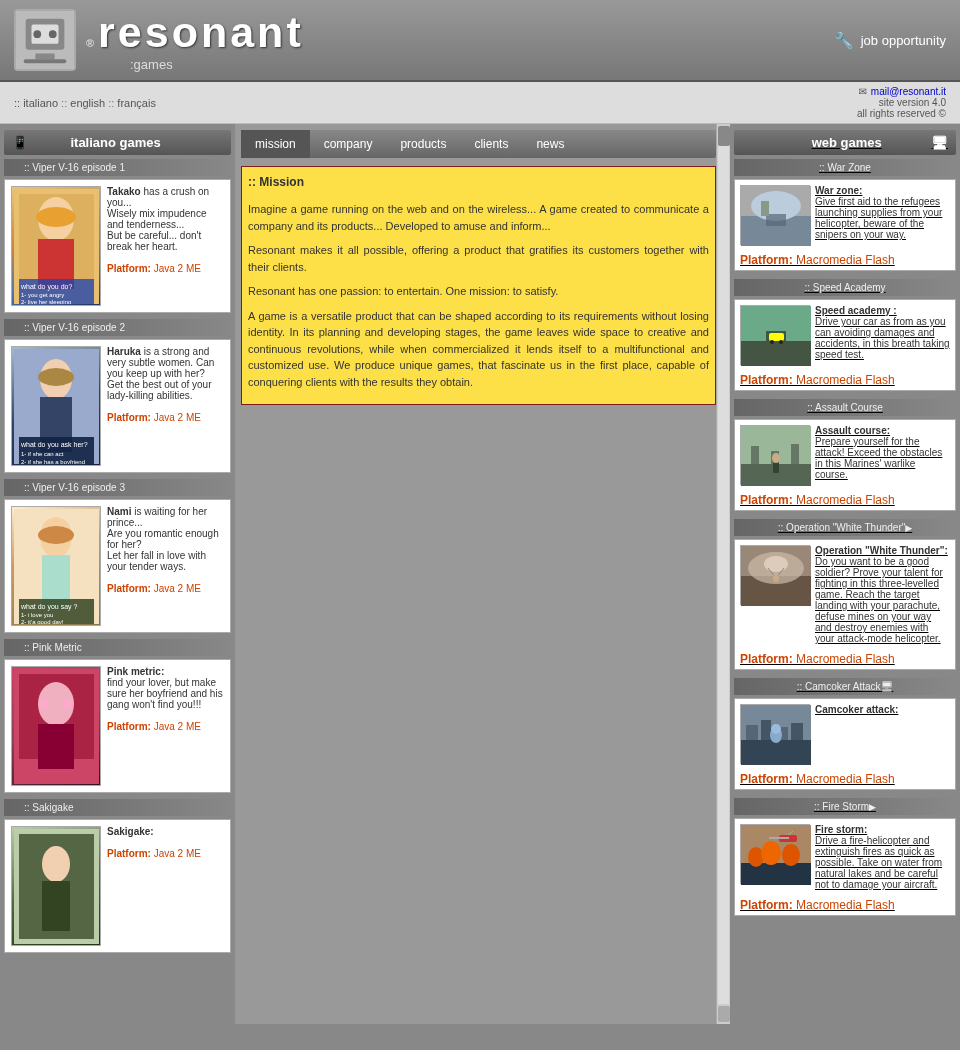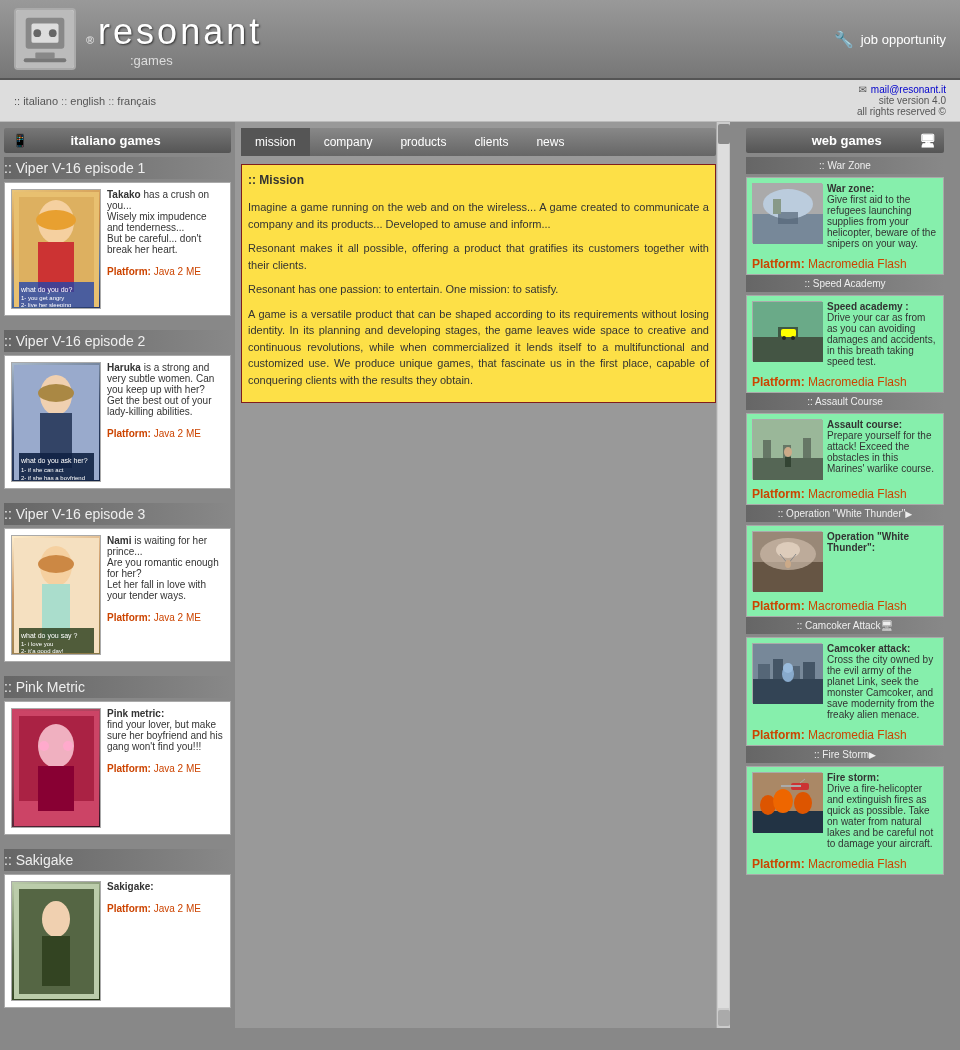--- a/index.html
+++ b/index.html
@@ -70,27 +70,27 @@
       padding: 5px 8px;
       display: flex;
       align-items: center;
       justify-content: space-between;
       border-radius: 2px;
       margin-bottom: 4px;
     }
     .section-title {
       background: linear-gradient(to right, #666, #888);
       color: #eee;
-      font-size: 14px;
-      padding: 3px 0;
+      font-size: 10px;
+      padding: 3px 20px;
       margin-bottom: 3px;
     }
     .game-card {
       background: #fff;
-      margin-bottom: 14px;
+      margin-bottom: 6px;
       padding: 0;
       border: 1px solid #aaa;
     }
     .game-card-inner {
       display: flex;
       gap: 6px;
       padding: 6px;
     }
     .game-thumb {
       width: 90px; height: 120px;
@@ -138,21 +138,22 @@
       line-height: 1.5;
     }
     #mission-box h3 { font-size: 12px; margin-bottom: 10px; color: #333; }
     #mission-box p { margin-bottom: 8px; text-align: justify; }
 
     
     #right-sidebar {
       width: 230px;
       min-width: 230px;
       background: #888;
-      padding: 6px 16px;
+      padding: 6px 4px;
+      text-decoration: underline;
     }
     .web-sidebar-header {
       background: linear-gradient(to bottom, #777, #555);
       color: #fff;
       font-size: 13px;
       font-weight: bold;
       padding: 5px 8px;
       display: flex;
       align-items: center;
       justify-content: space-between;
@@ -163,22 +164,22 @@
       background: linear-gradient(to right, #666, #888);
       color: #eee;
       font-size: 10px;
       padding: 3px 6px;
       margin-bottom: 3px;
       display: flex;
       align-items: center;
       justify-content: center;
     }
     .web-game-card {
-      background: #86efac;
-      margin-bottom: 0;
+      background: #ffffff;
+      margin-bottom: 8px;
       padding: 0;
       border: 1px solid #aaa;
     }
     .web-game-inner {
       display: flex;
       gap: 5px;
       padding: 5px;
     }
     .web-thumb {
       width: 70px; height: 60px;
@@ -218,21 +219,21 @@
         <rect x="16" y="14" width="28" height="20" rx="2" fill="#ddd"></rect>
         <circle cx="22" cy="24" r="4" fill="#666"></circle>
         <circle cx="38" cy="24" r="4" fill="#666"></circle>
         <rect x="20" y="44" width="20" height="6" rx="1" fill="#888"></rect>
         <rect x="8" y="50" width="44" height="4" rx="2" fill="#777"></rect>
       </svg>
     </div>
     <div id="logo-text">
       <div style="display:flex; align-items:baseline; gap:4px;">
         <span style="font-size:11px; color:#ddd; vertical-align:super; font-weight:bold;">®</span>
-        <span id="logo-brand" style="font-size:36px; font-weight:normal; color:#fff; letter-spacing:3px; font-family:'Arial Black',Arial,sans-serif;">resonant</span>
+        <span id="logo-brand" style="font-size:43px; font-weight:bold; color:#fff; letter-spacing:3px; font-family:'Arial Black',Arial,sans-serif;">resonant</span>
       </div>
       <span style="color:#ddd; font-size:13px; margin-left:44px;">:games</span>
     </div>
   </div>
   <div id="header-right">
     <span style="font-size:16px;">🔧</span>
     <a href="#" style="color:#fff; text-decoration:none; font-size:13px;">job opportunity</a>
   </div>
 </div>
 
@@ -522,20 +523,21 @@
             <ellipse cx="35" cy="22" rx="28" ry="16" fill="#ccbbaa" opacity="0.7"></ellipse>
 
             <ellipse cx="35" cy="18" rx="12" ry="8" fill="#ddccbb"></ellipse>
             <line x1="27" y1="22" x2="35" y2="32" stroke="#888" stroke-width="1"></line>
             <line x1="43" y1="22" x2="35" y2="32" stroke="#888" stroke-width="1"></line>
             <ellipse cx="35" cy="32" rx="3" ry="4" fill="#ccaa88"></ellipse>
           </svg>
         </div>
         <div class="web-game-info">
           <strong>Operation "White Thunder":</strong><br>
+          <span>Do you want to be a good soldier? Prove your talent for fighting in this three-levelled game. Reach the target landing with your parachute, defuse mines on your way and destroy enemies with your attack-mode helicopter.</span>
         </div>
       </div>
       <div class="web-platform-row">
         <span class="web-platform-label">Platform: </span><span class="web-platform-value">Macromedia Flash</span>
       </div>
     </div>
 
     <div class="web-section-title">
       <span>:: Camcoker Attack</span>
       <span style="font-size:10px;">🖥</span>
@@ -551,21 +553,20 @@
             <rect x="20" y="15" width="10" height="20" fill="#445566"></rect>
             <rect x="33" y="22" width="14" height="13" fill="#556677"></rect>
             <rect x="50" y="18" width="12" height="17" fill="#445566"></rect>
 
             <ellipse cx="35" cy="30" rx="6" ry="8" fill="#88aacc"></ellipse>
             <ellipse cx="35" cy="24" rx="5" ry="5" fill="#99bbdd"></ellipse>
           </svg>
         </div>
         <div class="web-game-info">
           <strong>Camcoker attack:</strong><br>
-          <span>Cross the city owned by the evil army of the planet Link, seek the monster Camcoker, and save modernity from the freaky alien menace.</span>
         </div>
       </div>
       <div class="web-platform-row">
         <span class="web-platform-label">Platform: </span><span class="web-platform-value">Macromedia Flash</span>
       </div>
     </div>
 
     <div class="web-section-title">
       <span>:: Fire Storm</span>
       <span style="font-size:9px;">▶</span>

